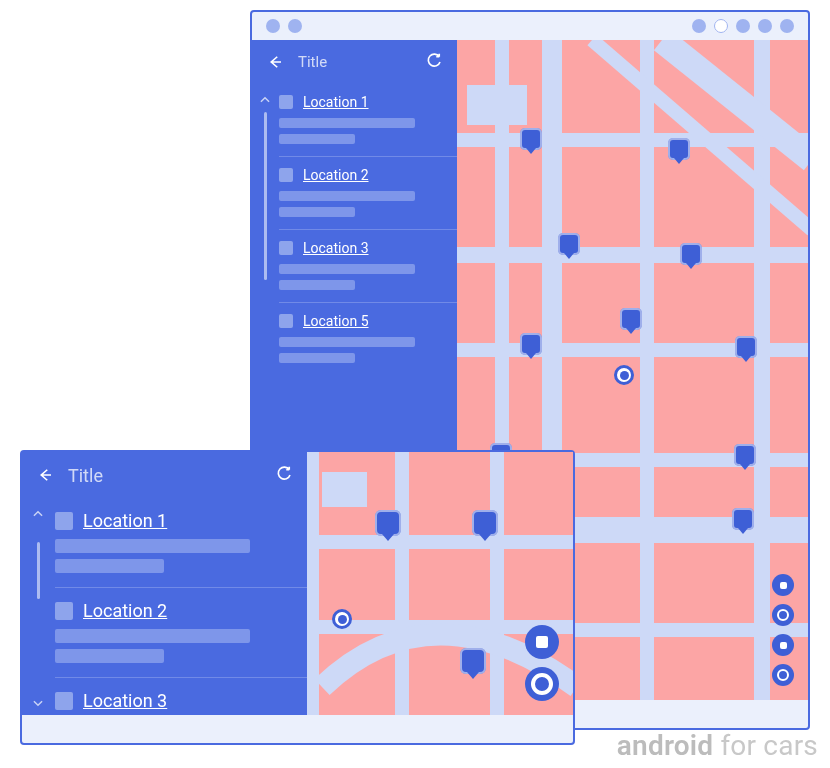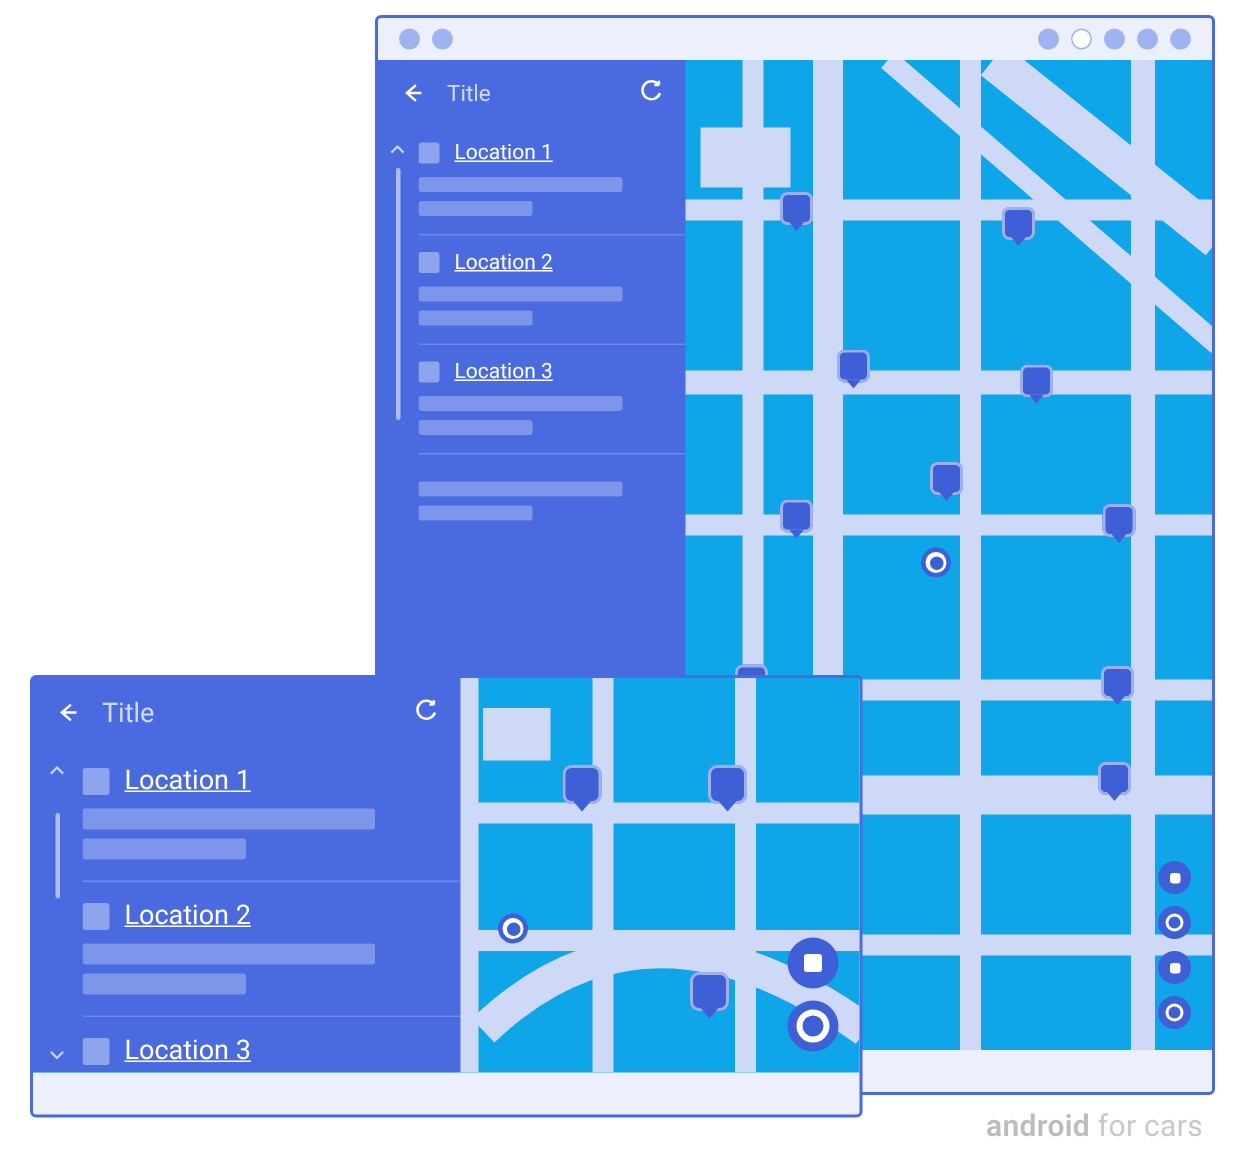--- a/index.html
+++ b/index.html
@@ -52,21 +52,21 @@
   .sysbar.bottom .sq {
     width: 14px; height: 14px; background: #9fb3f0; border-radius:2px;
   }
   .sysbar.bottom .right { display:flex; gap:10px; align-items:center; }
   .sysbar.bottom .left { display:flex; gap:14px; align-items:center; }
 
   
   .map-surface {
     position: absolute;
     inset: 28px 0 28px 0;
-    background: #0ea5e9;
+    background: #fca5a5;
     overflow: hidden;
   }
   .map-surface svg.roads {
     position: absolute; inset:0; width:100%; height:100%;
   }
 
   
   .pin {
     position: absolute;
     width: 26px; height: 26px;
@@ -216,23 +216,23 @@
   .panel-landscape .title{ font-size:18px; }
   .panel-landscape .row-head .loc-name{ font-size:18px; }
   .panel-landscape .row-head .check{ width:18px;height:18px; }
   .panel-landscape .bar{ height:14px; }
   .panel-landscape .row{ padding:12px 14px 14px 0;}
   .panel-landscape .scroll-gutter{ width:32px; }
 
   
   .watermark {
     position:absolute;
-    right: 28px;
+    right: 12px;
     bottom: 6px;
-    font-size: 20px;
+    font-size: 28px;
     color: #c8c8c8;
     letter-spacing: 0.2px;
   }
   .watermark b { font-weight:600; color:#bcbcbc; }
 </style>
 </head>
 <body>
 
 <div class="device device-portrait">
 
@@ -347,20 +347,24 @@
               <div class="row-head">
                 <div class="check"></div>
                 <div class="loc-name">Location 3</div>
               </div>
               <div class="row-lines">
                 <div class="bar w-long"></div>
                 <div class="bar w-short"></div>
               </div>
             </div>
             <div class="row">
+              <div class="row-head">
+                <div class="check"></div>
+                <div class="loc-name">Location 5</div>
+              </div>
               <div class="row-lines">
                 <div class="bar w-long"></div>
                 <div class="bar w-short"></div>
               </div>
             </div>
           </div>
       </div>
     </div>
 
   </div>

